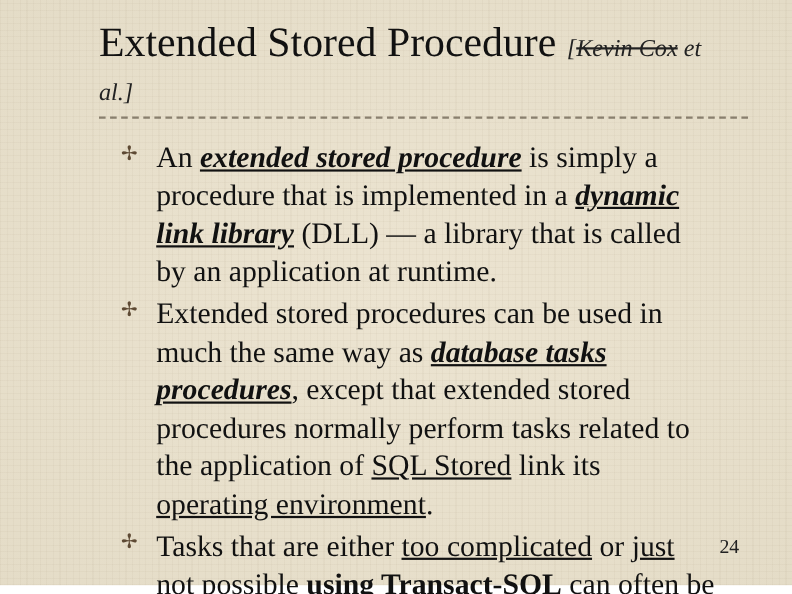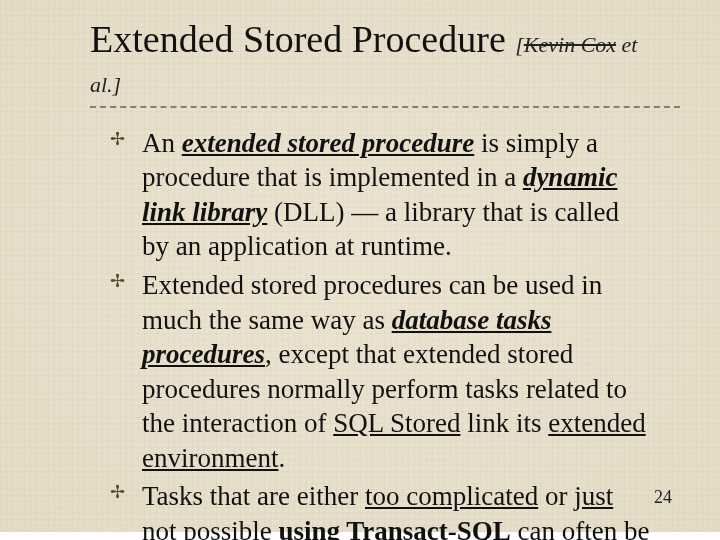--- a/index.html
+++ b/index.html
@@ -114,21 +114,21 @@
 
   <hr class="rule">
 
   <ul class="bullets">
 
     <li>
       <span>An </span><span class="bi u">extended stored procedure</span><span> is simply a procedure that is implemented in a </span><span class="bi u">dynamic link library</span><span> (DLL) — a library that is called by an application at runtime.</span>
     </li>
 
     <li>
-      <span>Extended stored procedures can be used in much the same way as </span><span class="bi u">database tasks procedures</span><span>, except that extended stored procedures normally perform tasks related to the interaction of </span><span class="u">SQL Stored</span><span> link its </span><span class="u">extended environment</span><span>.</span>
+      <span>Extended stored procedures can be used in much the same way as </span><span class="bi u">database tasks procedures</span><span>, except that extended stored procedures normally perform tasks related to the application of </span><span class="u">SQL Stored</span><span> link its </span><span class="u">operating environment</span><span>.</span>
     </li>
 
     <li>
       <span>Tasks that are either </span><span class="u">too complicated</span><span> or </span><span class="u">just not possible</span><span> </span><span class="u b">using Transact-SQL</span><span> can often be performed with extended stored procedures.</span>
     </li>
 
   </ul>
 
   <div class="page-num">24</div>
 </div>

